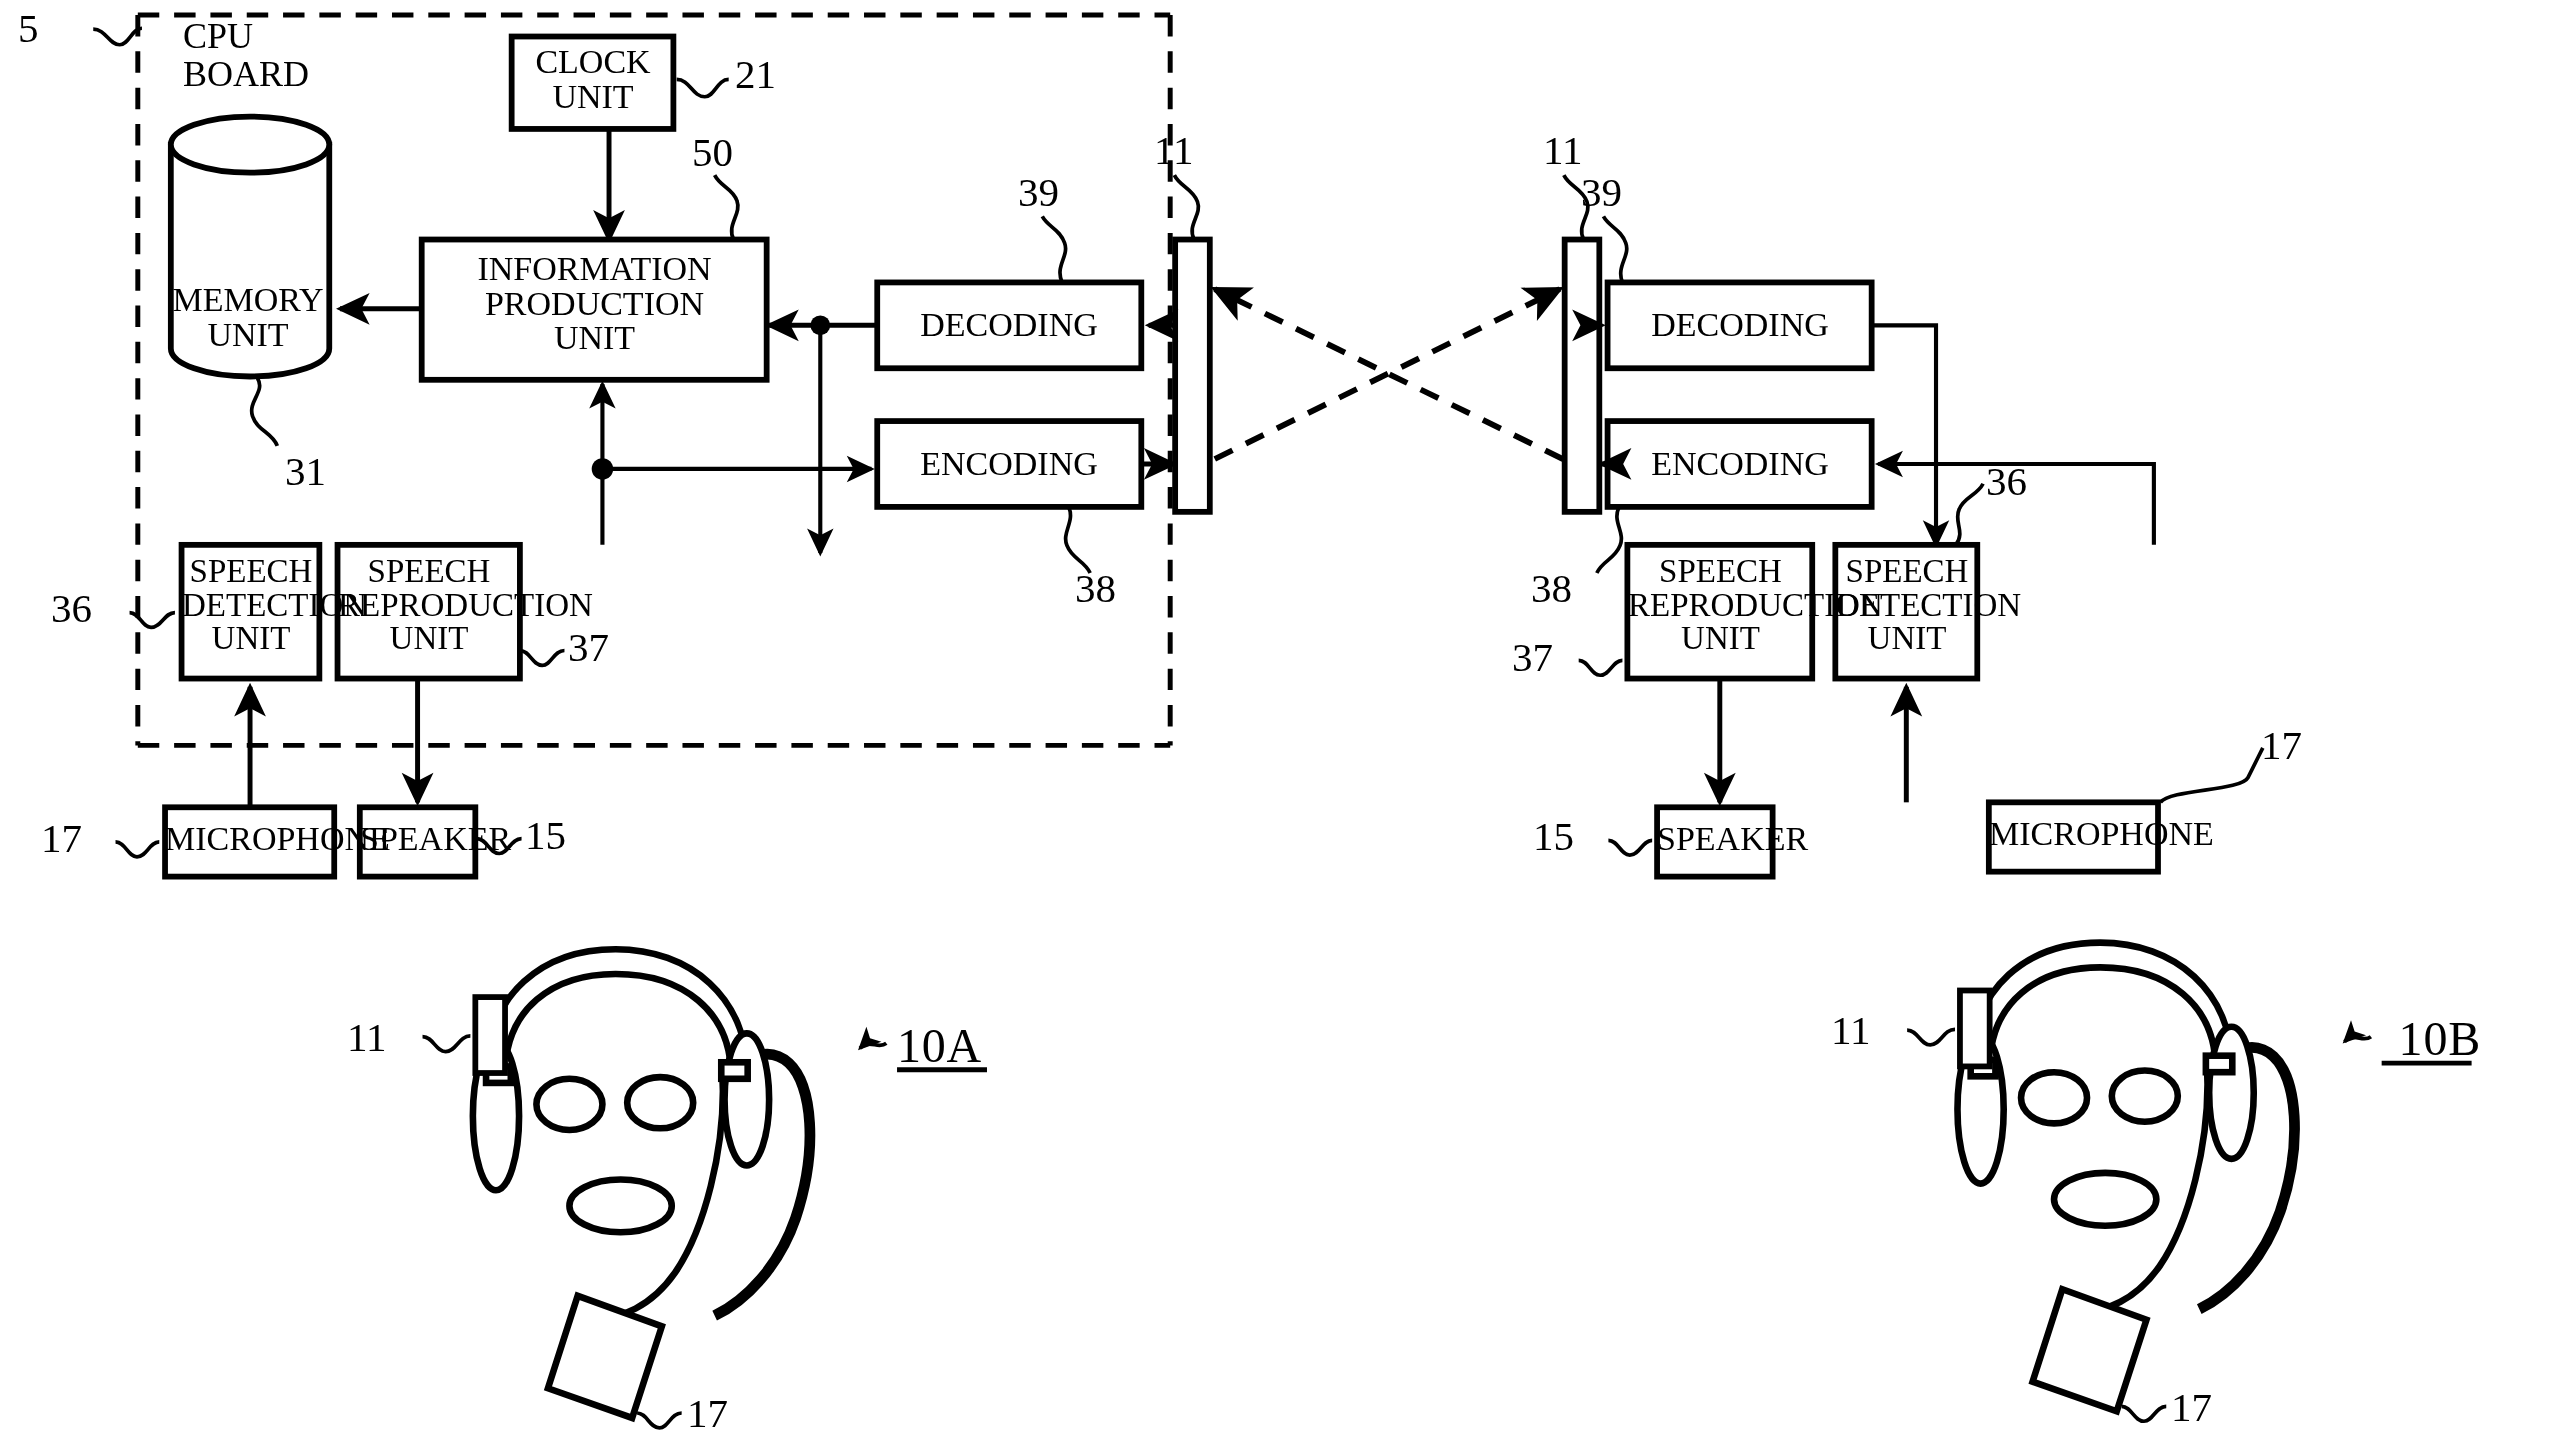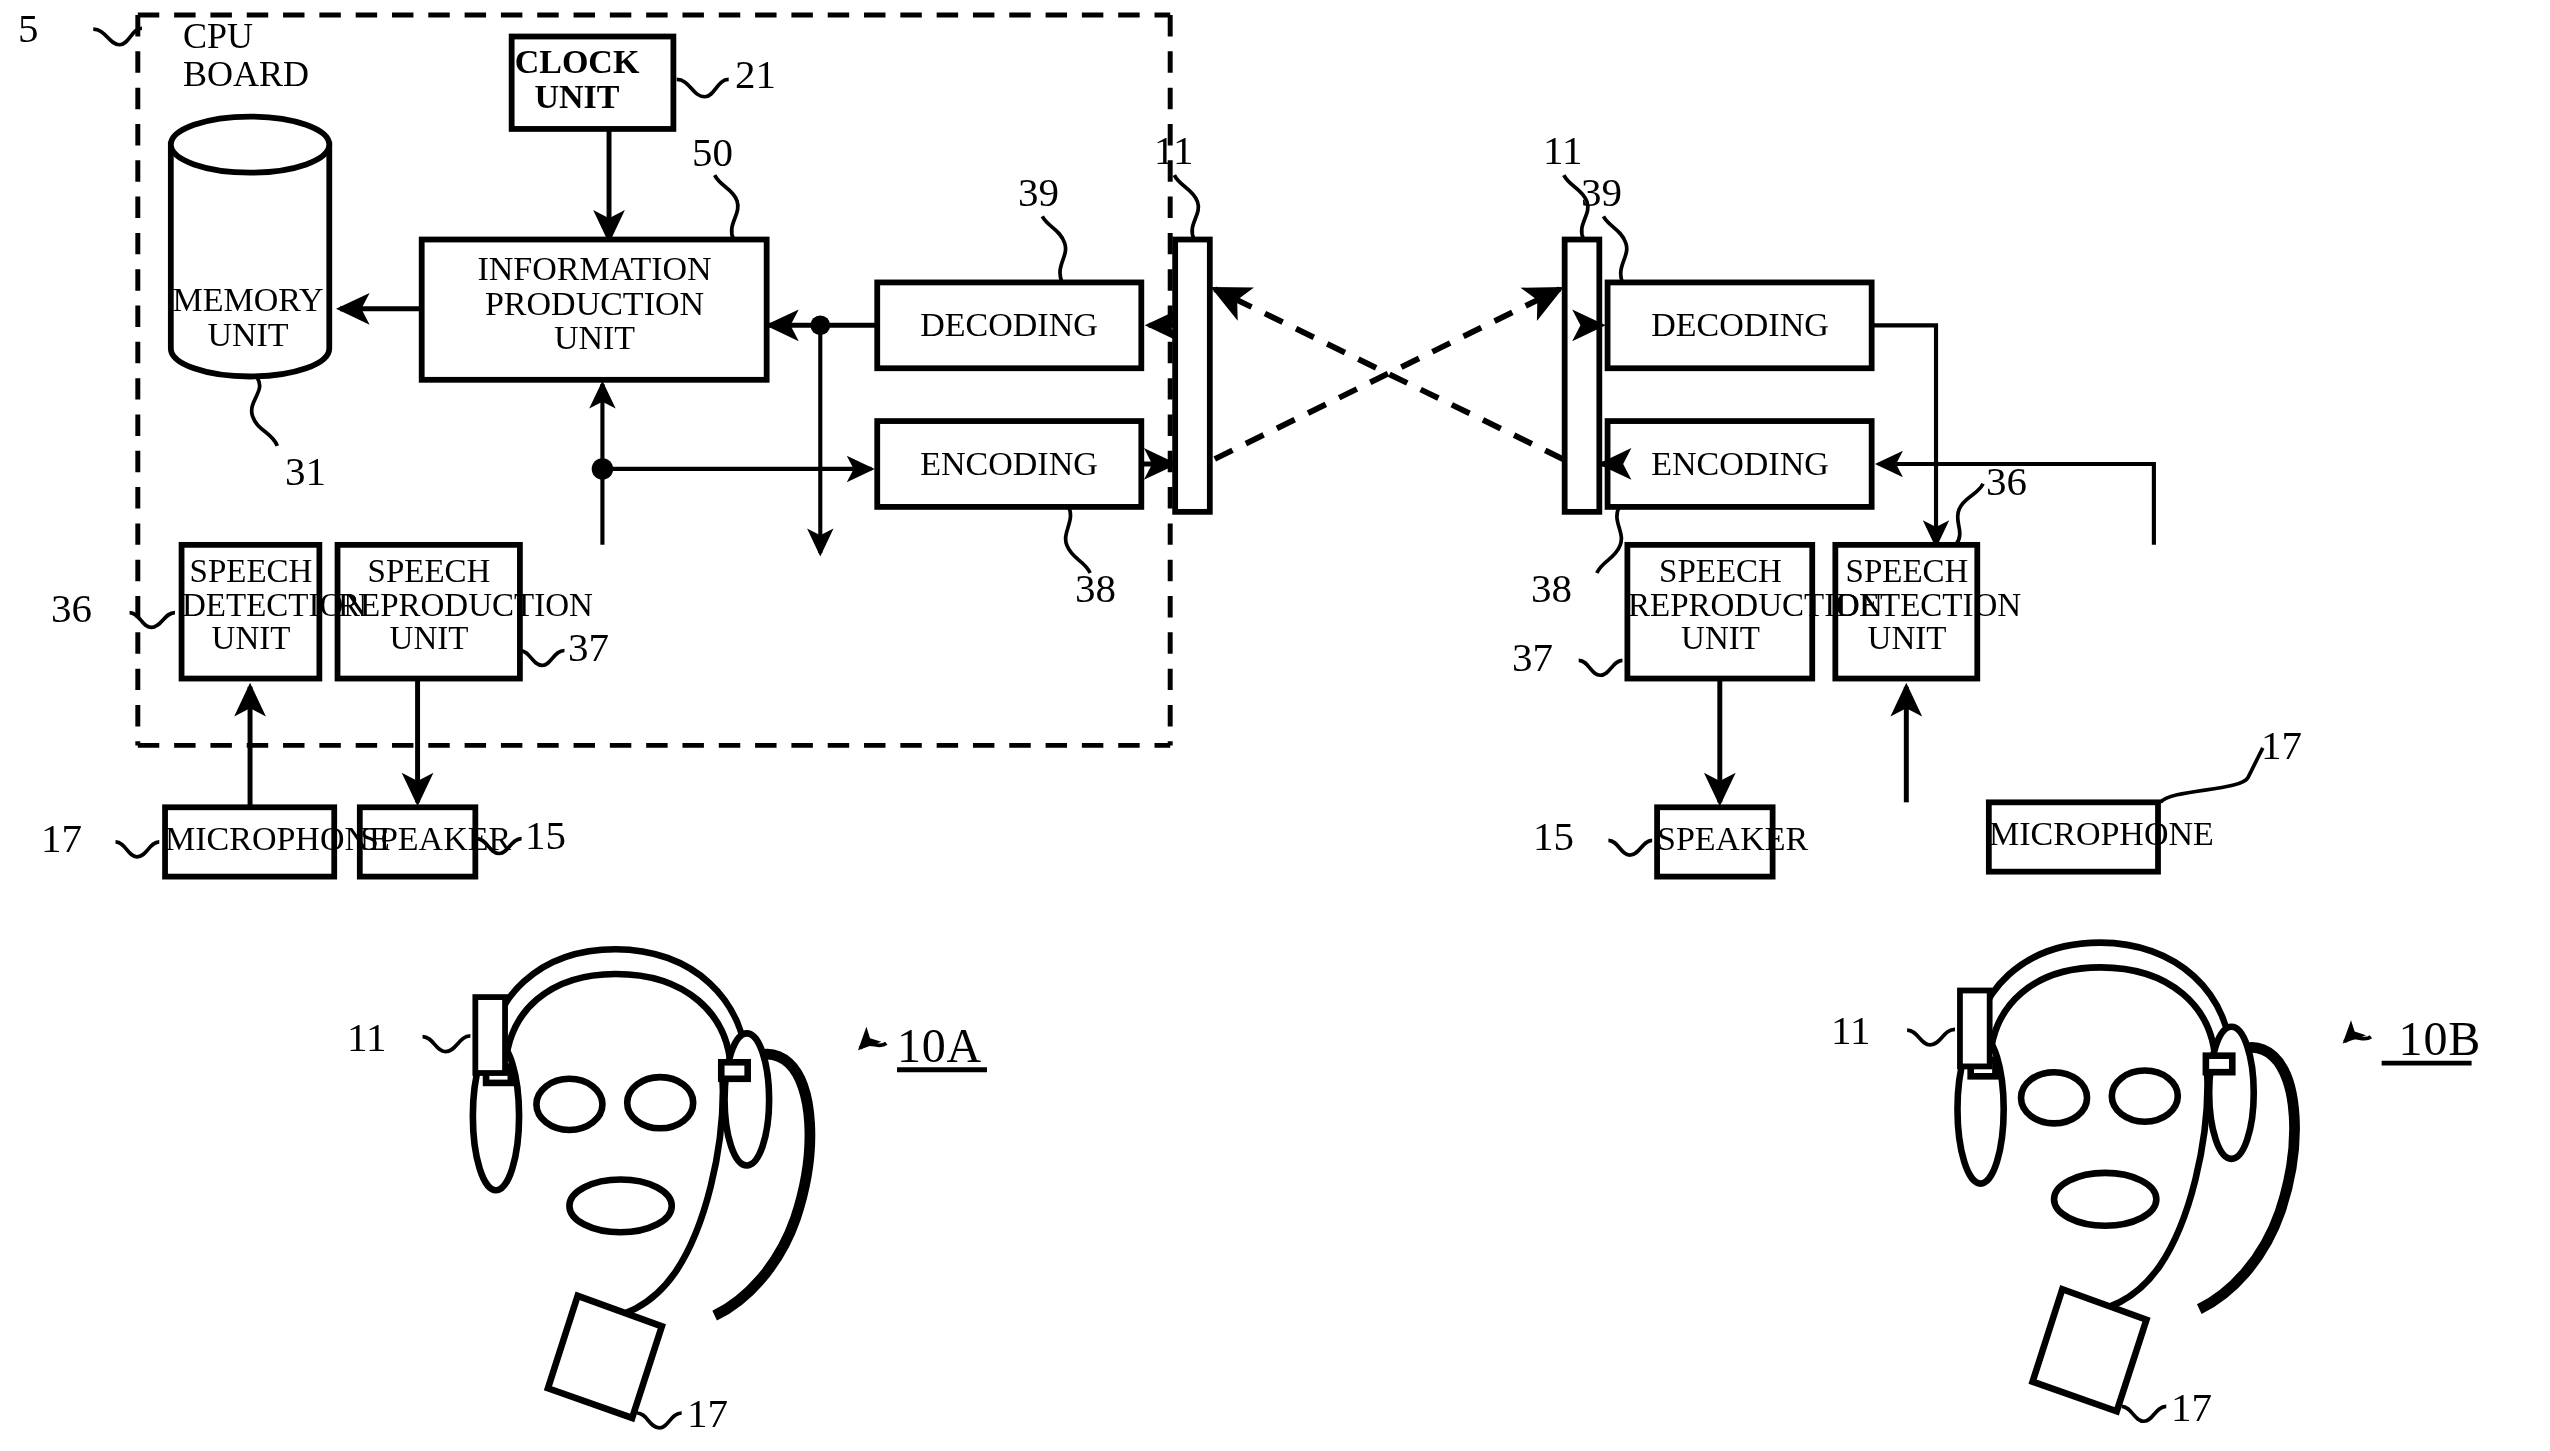--- a/index.html
+++ b/index.html
@@ -189,21 +189,21 @@
     <path class="lead" d="M2841,1262 C2853,1250 2863,1264 2873,1256" marker-start="url(#ahs)"></path>
   </g>
 
   <path class="ln" d="M1087,1296 L1196,1296" stroke-width="7"></path>
   <path class="ln" d="M2886,1288 L2995,1288" stroke-width="7"></path>
 </svg>
 
 <div class="tx cpu" style="left:183px;top:16.5px;width:248px;"><span>CPU</span><br><span>BOARD</span></div>
 <div class="tx num" style="left:18px;top:8.3px;width:74px;text-align:left;">5</div>
 
-<div class="tx boxlabel" style="left:496px;top:45px;width:162px;font-weight:bold;">CLOCK<br>UNIT</div>
+<div class="tx boxlabel" style="left:512px;top:45px;width:162px;">CLOCK<br>UNIT</div>
 <div class="tx num" style="left:735px;top:54px;width:74px;text-align:left;">21</div>
 
 <div class="tx boxlabel" style="left:169px;top:283px;width:158px;">MEMORY<br>UNIT</div>
 <div class="tx num" style="left:252px;top:451px;width:74px;text-align:right;">31</div>
 
 <div class="tx boxlabel" style="left:422px;top:252px;width:345px;">INFORMATION<br>PRODUCTION<br>UNIT</div>
 <div class="tx num" style="left:692px;top:132px;width:74px;text-align:left;">50</div>
 
 <div class="tx boxlabel" style="left:877px;top:308px;width:264px;">DECODING</div>
 <div class="tx num" style="left:1018px;top:172px;width:74px;text-align:left;">39</div>

